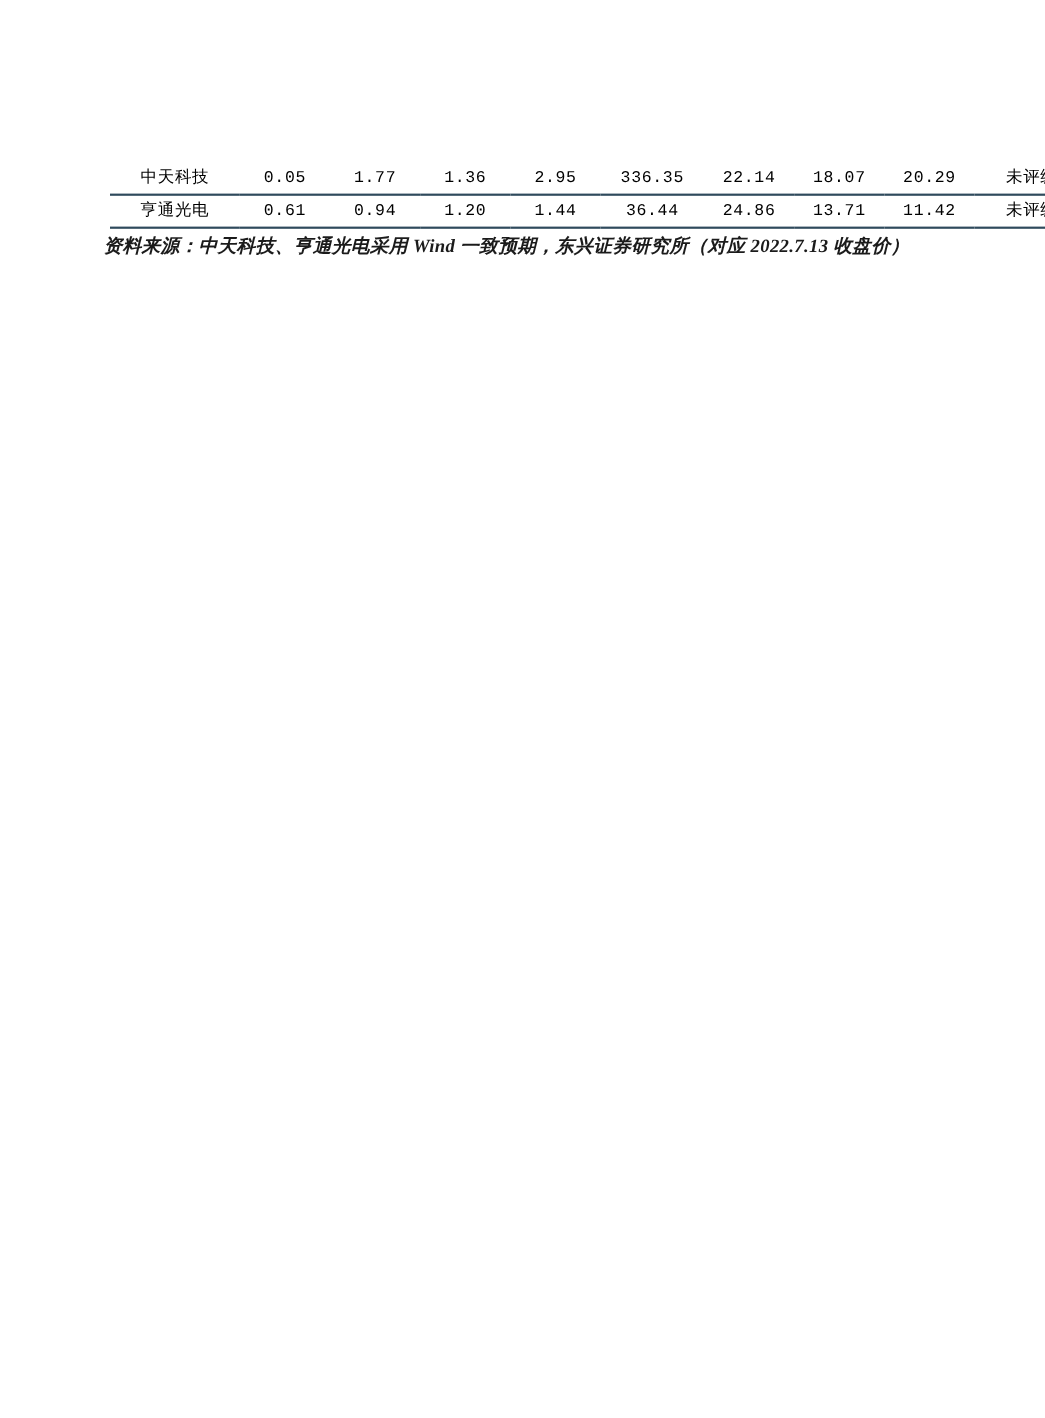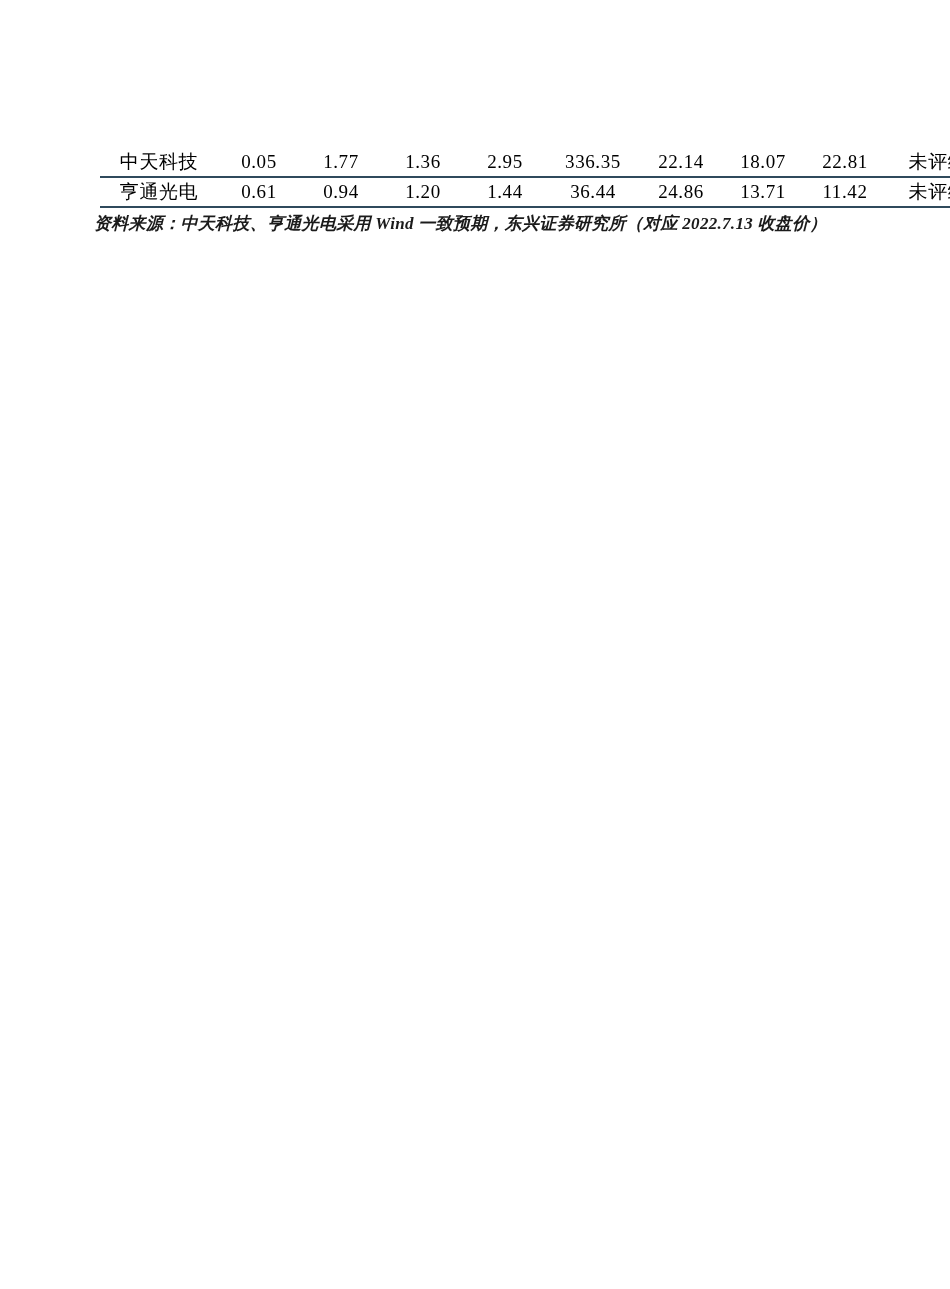--- a/index.html
+++ b/index.html
@@ -37,22 +37,22 @@
   table.fin-table {
     border-collapse: collapse;
     width: 780px;
     table-layout: fixed;
   }
 
   table.fin-table td {
     padding: 0;
     height: 28px;
     line-height: 28px;
-    font-size: 19px;
-    font-family: Liberation Serif, serif;
+    font-size: 15px;
+    font-family: Liberation Mono, monospace;
     color: #000000;
     text-align: center;
     vertical-align: middle;
     white-space: nowrap;
     letter-spacing: 0.6px;
   }
 
   table.fin-table tr.data-row {
     border-bottom: 2px solid #2f4a5c;
   }
@@ -137,21 +137,21 @@
       <tbody>
         <tr class="data-row" style="border-bottom-color: rgb(47, 74, 92);">
           <td class="col-name">中天科技</td>
           <td class="col-num">0.05</td>
           <td class="col-num">1.77</td>
           <td class="col-num">1.36</td>
           <td class="col-num">2.95</td>
           <td class="col-num-w">336.35</td>
           <td class="col-num">22.14</td>
           <td class="col-num">18.07</td>
-          <td class="col-num">22.81</td>
+          <td class="col-num">20.29</td>
           <td class="col-rating">未评级</td>
         </tr>
         <tr class="data-row" style="border-bottom-color: rgb(47, 74, 92);">
           <td class="col-name">亨通光电</td>
           <td class="col-num">0.61</td>
           <td class="col-num">0.94</td>
           <td class="col-num">1.20</td>
           <td class="col-num">1.44</td>
           <td class="col-num-w">36.44</td>
           <td class="col-num">24.86</td>

